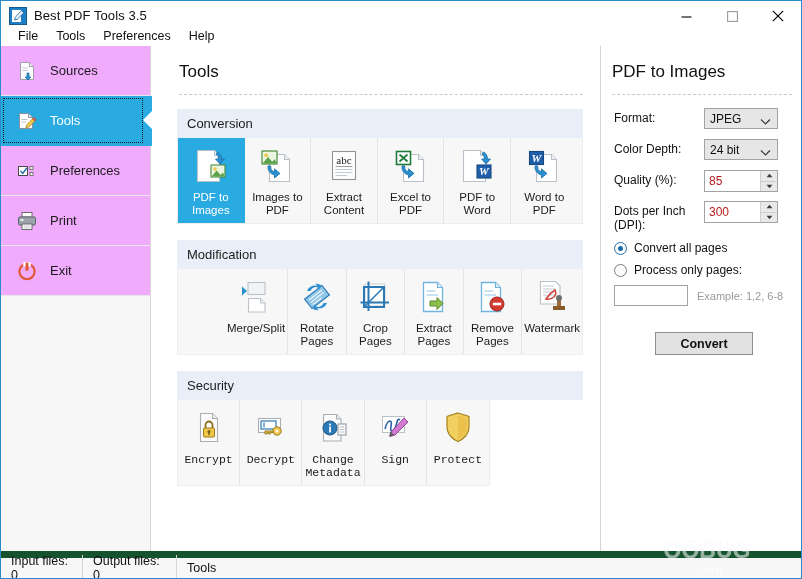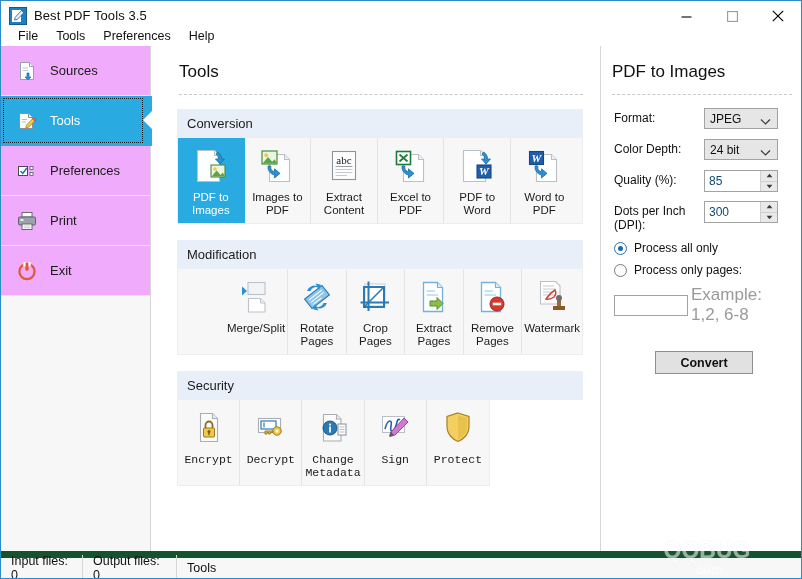--- a/index.html
+++ b/index.html
@@ -130,21 +130,21 @@
   .combo{
     width:74px;height:21px;background:#e6e6e6;border:1px solid #a3a3a3;
     box-sizing:border-box;display:flex;align-items:center;
     padding-left:5px;font-size:12px;color:#111;position:relative;cursor:default;
   }
   .combo .chev{position:absolute;right:6px;top:6px;}
   .spin{
     width:74px;height:22px;border:1px solid #a3a3a3;background:#fff;
     box-sizing:border-box;display:flex;align-items:stretch;position:relative;
   }
-  .spin .val{flex:1;padding-left:4px;font-size:12px;color:#0c4a6e;display:flex;align-items:center;}
+  .spin .val{flex:1;padding-left:4px;font-size:12px;color:#b91c1c;display:flex;align-items:center;}
   .spin .btns{width:16px;border-left:1px solid #cfcfcf;display:flex;flex-direction:column;}
   .spin .btns div{
     flex:1;background:#e9e9e9;display:flex;align-items:center;justify-content:center;cursor:default;
   }
   .spin .btns div:first-child{border-bottom:1px solid #cfcfcf;}
 
   .radio-row{display:flex;align-items:center;margin-top:8px;margin-bottom:4px;cursor:default;}
   .radio{
     width:13px;height:13px;border-radius:50%;border:1px solid #7a7a7a;background:#fdfdfd;
     margin-right:7px;box-sizing:border-box;position:relative;flex:0 0 13px;
@@ -153,21 +153,21 @@
   .radio.on::after{
     content:"";position:absolute;left:3px;top:3px;width:5px;height:5px;border-radius:50%;
     background:#1a6aa8;
   }
   .radio-lbl{font-size:12px;color:#111;}
   .pages-row{display:flex;align-items:center;margin-top:8px;}
   .pages-input{
     width:74px;height:21px;border:1px solid #a3a3a3;background:#fff;box-sizing:border-box;
     font-family:"Liberation Sans",sans-serif;font-size:12px;padding:0 4px;color:#111;outline:none;
   }
-  .pages-hint{margin-left:3px;font-size:17px;color:#9a9a9a;}
+  .pages-hint{margin-left:9px;font-size:11px;color:#9a9a9a;}
   .convert-wrap{margin-top:26px;display:flex;justify-content:center;}
   .convert-btn{
     width:98px;height:23px;background:#e1e1e1;border:1px solid #8e8e8e;
     font-family:"Liberation Sans",sans-serif;font-size:12.5px;font-weight:bold;color:#111;
     cursor:default;box-sizing:border-box;
   }
 
   
   .statusbar{
     position:absolute;left:0;bottom:0;width:800px;height:27px;
@@ -638,21 +638,21 @@
                       <path d="M3.5 4.3 L0.6 0.7 L6.4 0.7 Z" fill="#3a3a3a"></path>
                     </svg>
                 </div>
               </span>
             </div>
           </div>
         </div>
 
         <div class="radio-row">
           <span class="radio on"></span>
-          <span class="radio-lbl">Process all only</span>
+          <span class="radio-lbl">Convert all pages</span>
         </div>
 
         <div class="radio-row">
           <span class="radio"></span>
           <span class="radio-lbl">Process only pages:</span>
         </div>
 
         <div class="pages-row">
           <input class="pages-input" type="text" placeholder="" style="">
           <span class="pages-hint">Example: 1,2, 6-8</span>

